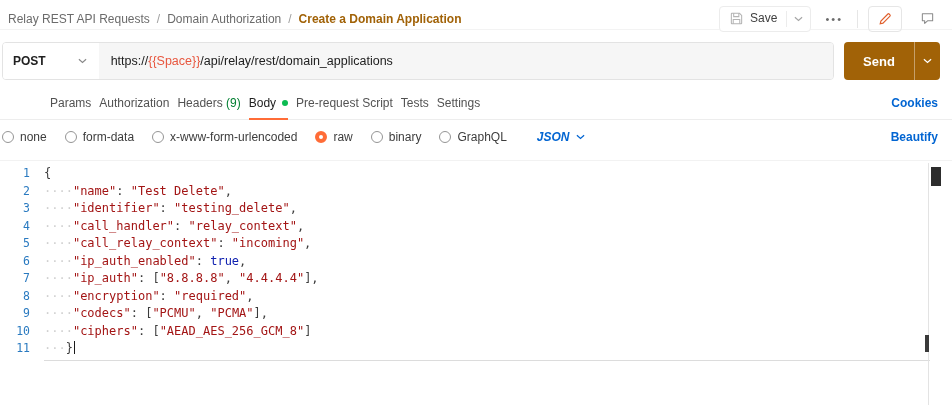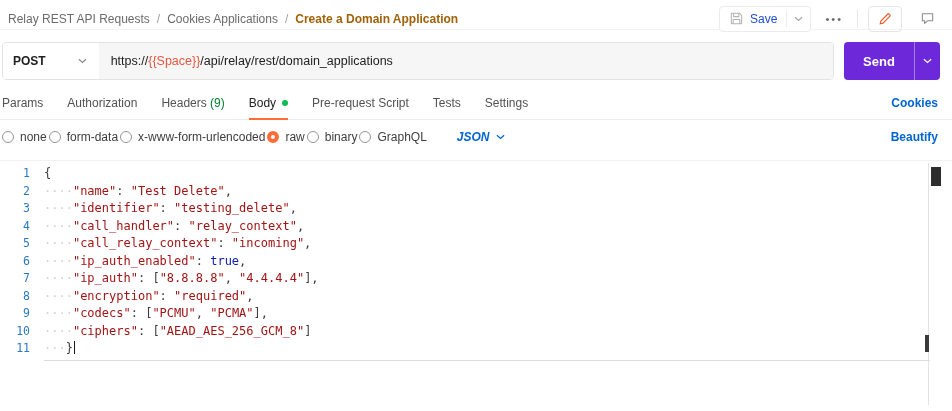--- a/index.html
+++ b/index.html
@@ -7,51 +7,51 @@
   body{font-family:"Liberation Sans",sans-serif;background:#fff;color:#212121;overflow:hidden;position:relative;}
 
   
   .topbar{height:30px;display:flex;align-items:center;justify-content:space-between;padding:8px 10px 0 8px;border-bottom:1px solid #f3f3f3;}
   .breadcrumb{display:flex;align-items:center;font-size:12px;color:#6b6b6b;white-space:nowrap;}
   .crumb{cursor:pointer;}
   .crumb-sep{margin:0 7px;color:#9e9e9e;}
   .crumb-last{color:#a16207;font-weight:700;}
   .topbar-right{display:flex;align-items:center;gap:10px;}
   .save-group{display:flex;align-items:center;height:26px;border:1px solid #ececec;border-radius:4px;color:#b9b9b9;font-size:12px;background:#fff;}
-  .save-btn{display:flex;align-items:center;gap:6px;padding:0 9px;background:none;border:none;color:#1d4ed8;font-family:inherit;font-size:12px;cursor:pointer;}
+  .save-btn{display:flex;gap:6px;padding:0 9px;background:none;border:none;color:#404040;font-family:inherit;font-size:12px;cursor:pointer;}
   .save-divider{width:1px;height:16px;background:#ececec;}
   .save-caret{padding:0 7px;background:none;border:none;display:flex;align-items:center;height:100%;cursor:pointer;}
   .more-btn{background:none;border:none;color:#6b6b6b;font-size:11px;letter-spacing:2px;padding:0 4px;cursor:pointer;font-family:inherit;}
   .v-divider{width:1px;height:18px;background:#e6e6e6;}
   .icon-btn{background:none;border:none;display:flex;align-items:center;justify-content:center;height:26px;width:30px;cursor:pointer;}
   .icon-btn.boxed{border:1px solid #e6e6e6;border-radius:4px;width:34px;}
 
   
   .request-row{display:flex;align-items:center;gap:10px;margin:12px 12px 0 2px;height:38px;border-radius:8px;}
   .url-group{flex:1;display:flex;align-items:stretch;border:1px solid #e3e3e3;border-radius:4px;background:#fff;overflow:hidden;height:38px;}
   .method-select{display:flex;align-items:center;gap:32px;padding:0 12px 0 10px;font-size:12px;font-weight:700;color:#212121;cursor:pointer;background:#fff;}
   .url-input{flex:1;display:flex;align-items:center;background:#f6f6f6;padding:0 12px;font-size:12.5px;color:#212121;white-space:nowrap;overflow:hidden;cursor:text;}
   .url-var{color:#e8573f;}
-  .send-group{display:flex;align-items:stretch;height:38px;width:96px;background:#6d28d9;border-radius:4px;overflow:hidden;flex:0 0 auto;}
+  .send-group{display:flex;align-items:stretch;height:38px;width:96px;background:#a16207;border-radius:4px;overflow:hidden;flex:0 0 auto;}
   .send-btn{flex:1;background:none;border:none;color:#fff;font-size:13px;font-weight:600;font-family:inherit;cursor:pointer;}
   .send-caret{width:26px;background:none;border:none;border-left:1px solid rgba(255,255,255,.4);display:flex;align-items:center;justify-content:center;cursor:pointer;}
 
   
   .tabs-row{display:flex;align-items:center;justify-content:space-between;border-bottom:1px solid #ededed;height:34px;margin-top:6px;padding:0 14px 0 2px;}
-  .tabs{display:flex;align-items:center;gap:24px;height:100%;}
+  .tabs{display:flex;align-items:center;gap:8px;height:100%;margin-left:48px;}
   .tab{display:flex;align-items:center;font-size:12px;color:#525252;height:100%;position:relative;cursor:pointer;white-space:nowrap;}
   .tab-active{color:#212121;}
   .tab-active::after{content:"";position:absolute;left:0;right:0;bottom:-1px;height:2px;background:#ff6c37;}
   .tab-count{color:#007f31;}
   .tab-dot{width:6px;height:6px;border-radius:50%;background:#0cbb52;margin-left:6px;flex:0 0 auto;}
   .link{color:#0265d2;font-size:12px;cursor:pointer;text-decoration:none;font-weight:600;}
 
   
   .body-bar{display:flex;align-items:center;height:34px;padding:0 14px 0 2px;}
-  .radios{display:flex;align-items:center;gap:2px;}
+  .radios{display:flex;align-items:center;gap:18px;}
   .radio-item{display:flex;align-items:center;gap:6px;font-size:12px;color:#3d3d3d;cursor:pointer;white-space:nowrap;}
   .radio{width:12px;height:12px;border-radius:50%;border:1.5px solid #959595;background:#fff;flex:0 0 auto;}
   .radio-item.selected .radio{border:4px solid #ff6c37;}
   .lang-select{display:flex;align-items:center;gap:6px;margin-left:30px;color:#0265d2;font-size:12px;font-weight:600;cursor:pointer;font-style:italic;}
   .beautify{margin-left:auto;}
 
   
   .editor{position:relative;margin-top:6px;height:245px;border-top:1px solid #f2f2f2;background:#fff;}
   .code-lines{padding-top:4px;}
   .code-line{display:flex;height:17.5px;line-height:17.5px;font-family:"DejaVu Sans Mono",monospace;font-size:12px;}
@@ -70,21 +70,21 @@
 </style>
 </head>
 <body>
 
 <div class="app">
 
   <header class="topbar">
     <nav class="breadcrumb">
         <span class="crumb">Relay REST API Requests</span>
         <span class="crumb-sep">/</span>
-        <span class="crumb">Cookies Applications</span>
+        <span class="crumb">Domain Authorization</span>
         <span class="crumb-sep">/</span>
         <span class="crumb crumb-last">Create a Domain Application</span>
       </nav>
     <div class="topbar-right">
       <div class="save-group">
         <button class="save-btn">
           <svg viewBox="0 0 16 16" width="15" height="15">
               <path d="M3 2.5h8.2L13.5 4.8V13a.5.5 0 0 1-.5.5H3a.5.5 0 0 1-.5-.5V3a.5.5 0 0 1 .5-.5z" fill="none" stroke="#b3b3b3" stroke-width="1.1"></path>
               <path d="M5 2.5V6h5.5V2.5" fill="none" stroke="#b3b3b3" stroke-width="1.1"></path>
               <path d="M4.5 13.5V9h7v4.5" fill="none" stroke="#b3b3b3" stroke-width="1.1"></path>

